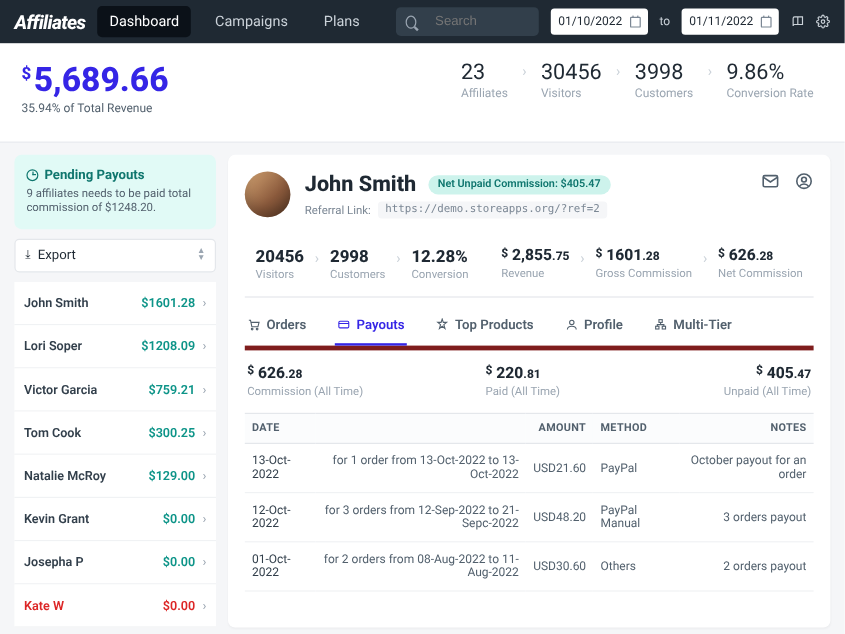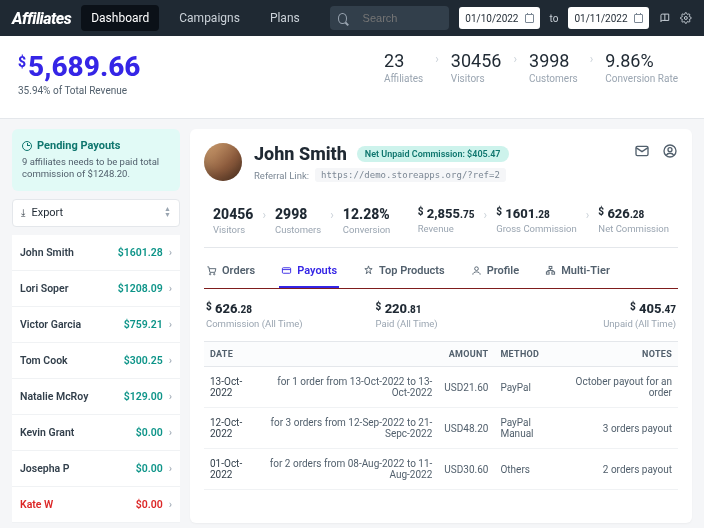--- a/index.html
+++ b/index.html
@@ -55,21 +55,21 @@
 .profactions { display: flex; gap: 12px; }
 .profactions svg { width: 16px; height: 16px; color: #52606d; }
 .profstats { display: flex; margin-top: 24px; padding-bottom: 12px; border-bottom: 1px solid #e4e7eb; align-items: flex-start; }
 .ps { display: flex; align-items: flex-start; }
 .psbox { padding: 0 9px; }
 .psbox .v { font-weight: 800; font-size: 14px; }
 .psbox .l { color: #9aa5b1; font-size: 9.5px; margin-top: 2px; }
 .money .v { font-size: 13px; }
 .money .v span { font-size: 10px; }
 .money .sym { font-size: 10px; vertical-align: top; }
-.tabs { display: flex; gap: 22px; padding: 10px 0 0; border-bottom: 1px solid #7f1d1d; }
+.tabs { display: flex; gap: 22px; padding: 10px 0 0; border-bottom: 4px solid #7f1d1d; }
 .tab { display: flex; align-items: center; gap: 5px; font-size: 11px; font-weight: 600; color: #52606d; padding: 6px 2px 9px; cursor: pointer; border-bottom: 2px solid transparent; }
 .tab.active { color: #3525e6; border-bottom-color: #3525e6; }
 .tab svg { width: 11px; height: 11px; }
 .payoutsum { display: flex; padding: 12px 2px; }
 .paybox { }
 .paybox .v { font-weight: 800; font-size: 13px; }
 .paybox .v .sym { font-size: 10px; vertical-align: top; }
 .paybox .v span { font-size: 10px; }
 .paybox .l { color: #9aa5b1; font-size: 9.5px; margin-top: 2px; }
 table { width: 100%; border-collapse: collapse; font-size: 10px; }
@@ -305,21 +305,21 @@
           </svg>
           <span>Multi-Tier</span>
         </div>
       </div>
 
     <div class="payoutsum" id="payoutsum">
         <div class="paybox" style="">
           <div class="v"><span class="sym">$</span> 626<span>.28</span></div>
           <div class="l">Commission (All Time)</div>
         </div>
-        <div class="paybox" style="margin-left:73px">
+        <div class="paybox" style="margin-left:102px">
           <div class="v"><span class="sym">$</span> 220<span>.81</span></div>
           <div class="l">Paid (All Time)</div>
         </div>
         <div class="paybox" style="margin-left:auto;text-align:right">
           <div class="v"><span class="sym">$</span> 405<span>.47</span></div>
           <div class="l">Unpaid (All Time)</div>
         </div>
       </div>
 
     <table>

